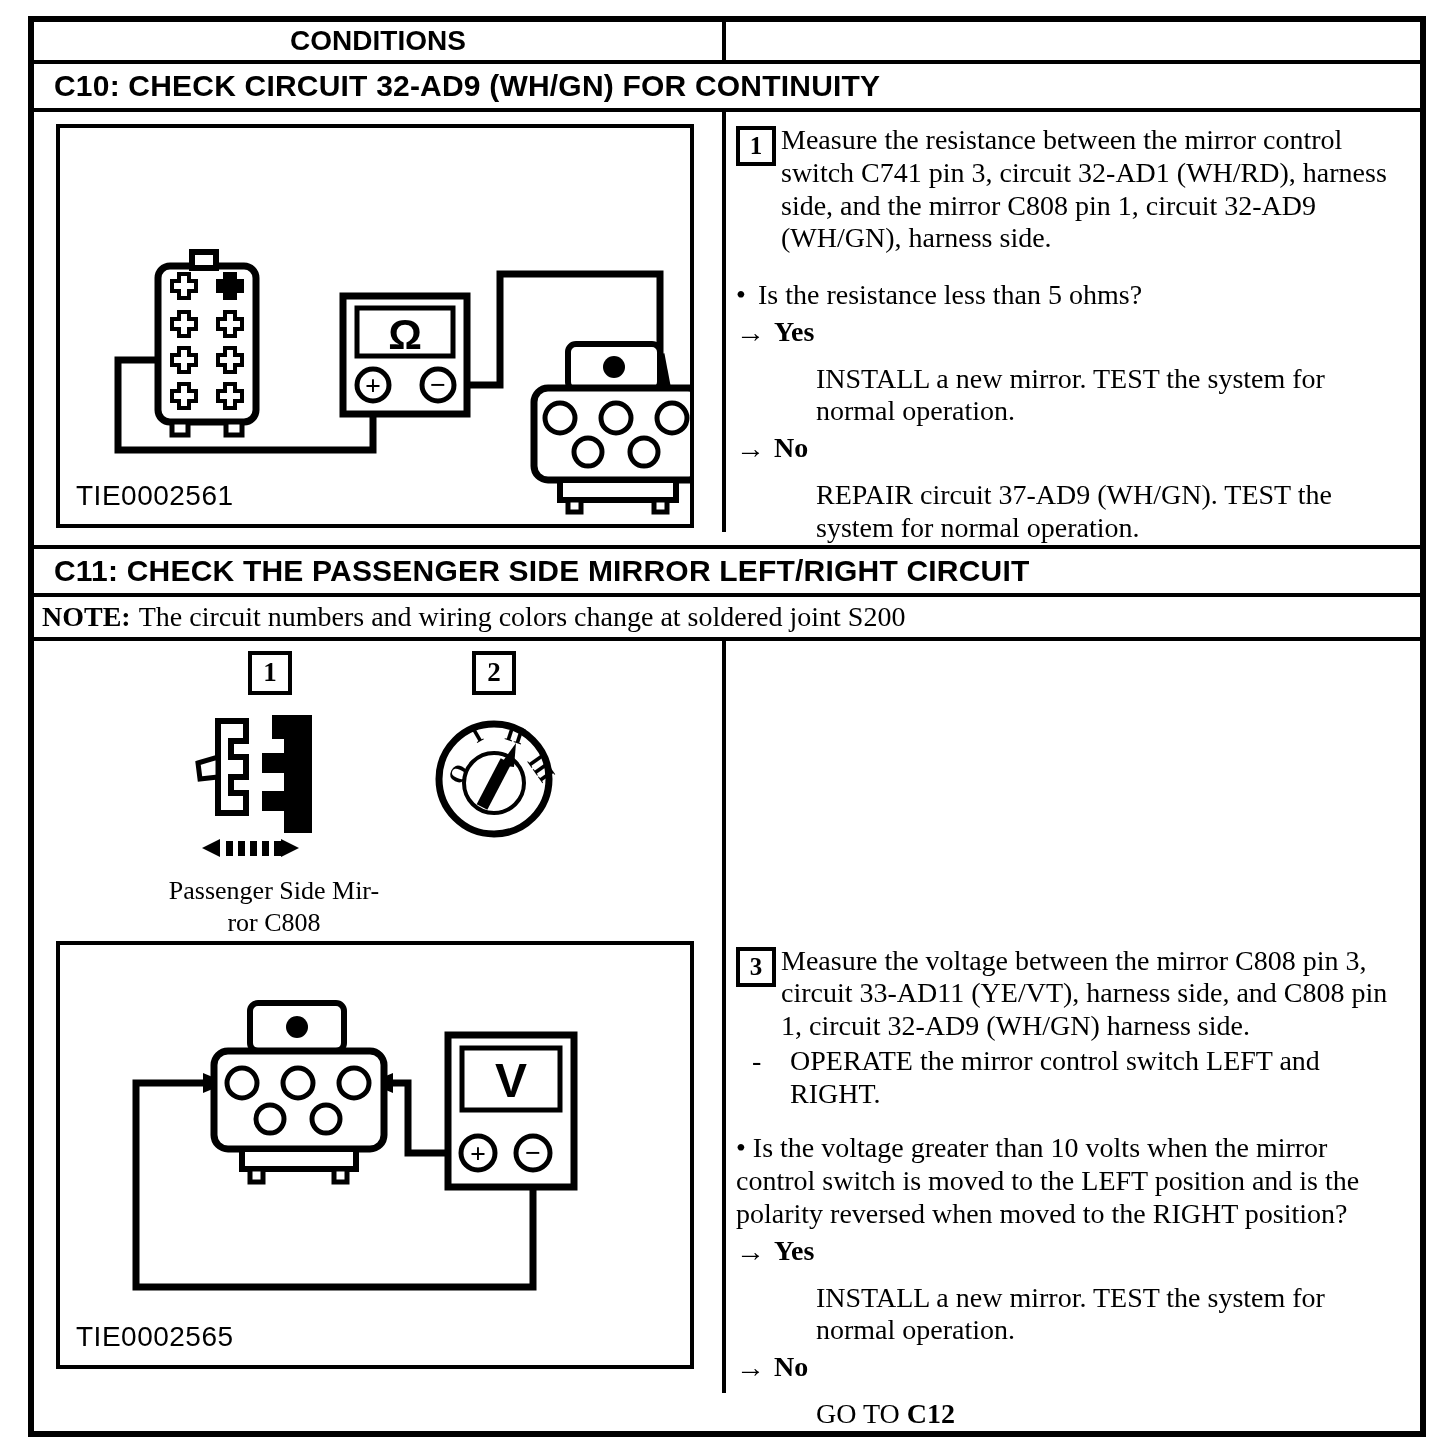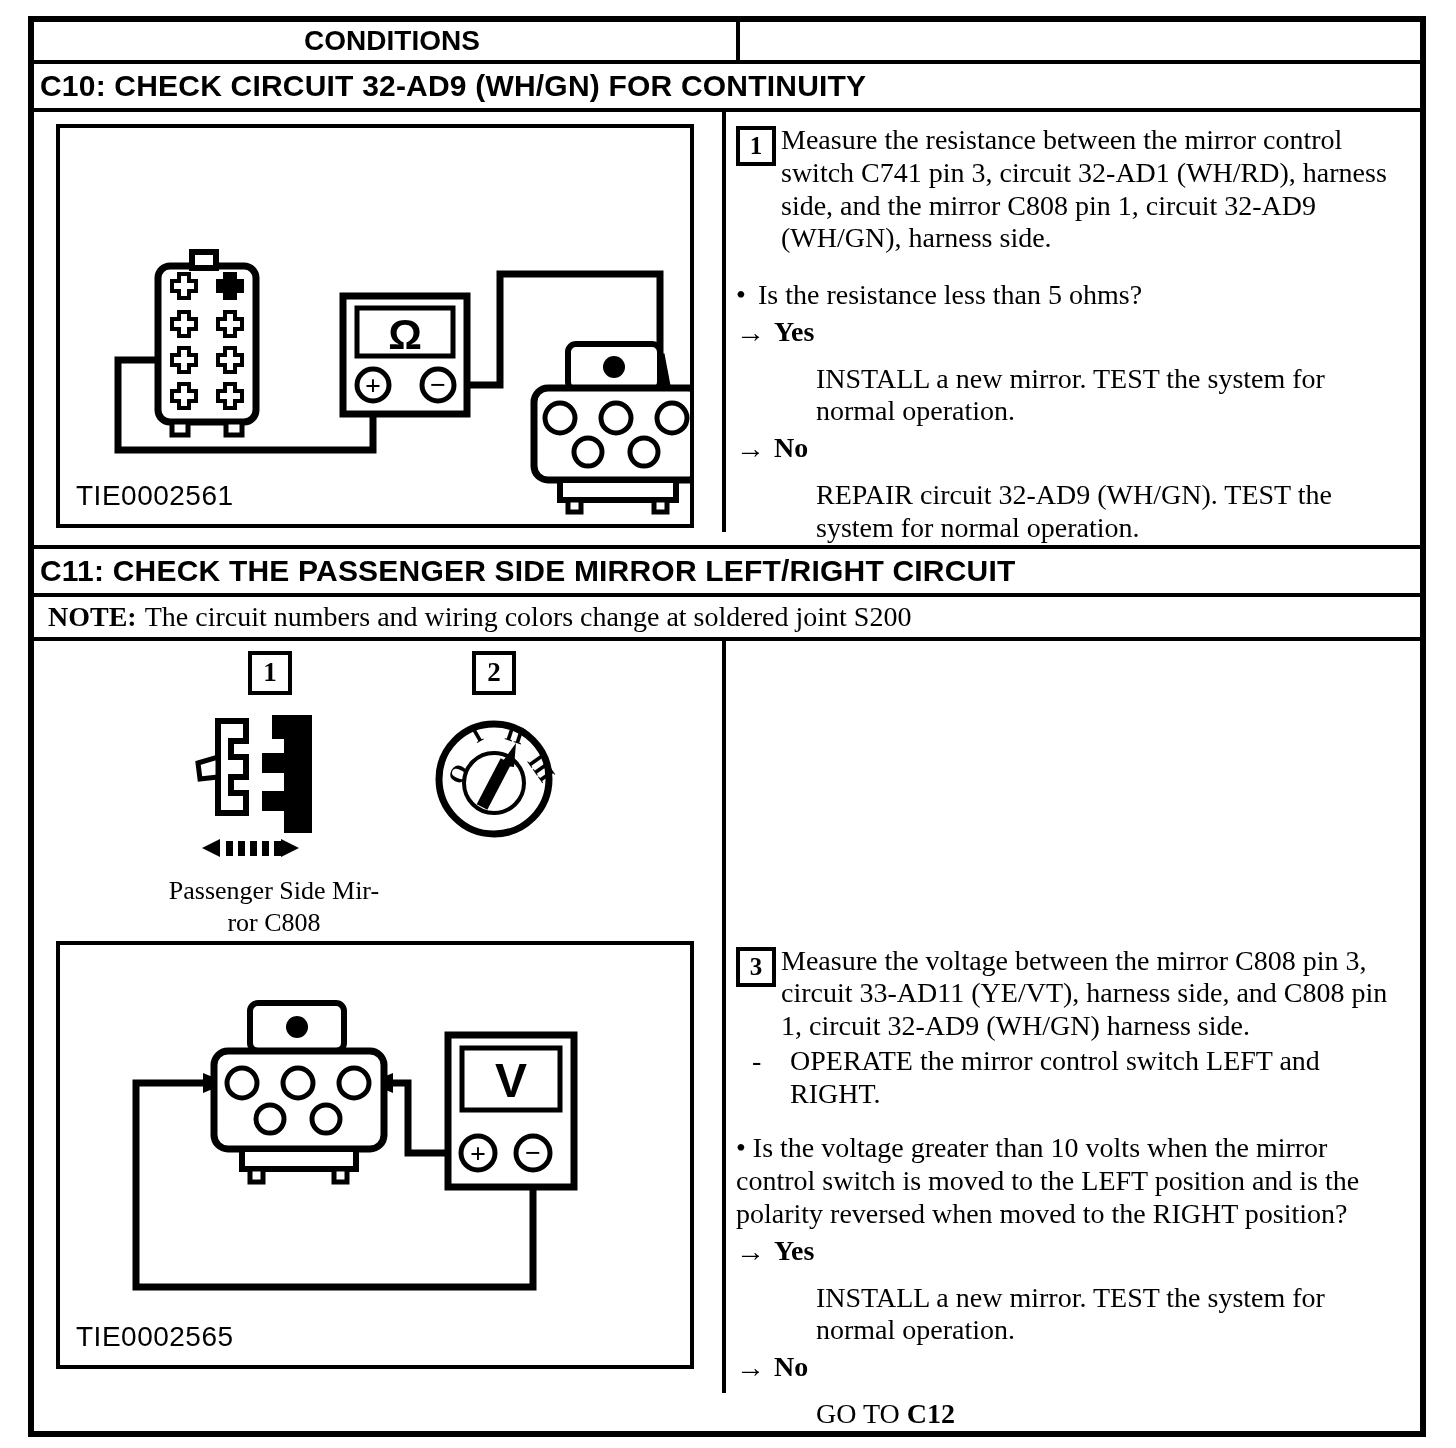--- a/index.html
+++ b/index.html
@@ -11,35 +11,35 @@
     position:absolute; left:28px; top:16px; width:1386px;
     border:6px solid #000;
   }
   .row { border-bottom:4px solid #000; }
   .row:last-child { border-bottom:none; }
   .split { display:grid; grid-template-columns:692px 1fr; }
   .cell-l { border-right:4px solid #000; position:relative; }
   .cell-r { position:relative; }
 
   
-  .hdr { height:38px;padding-left:14px; }
+  .hdr { height:38px; }
   .h-cell {
     display:flex; align-items:center; justify-content:center;
     font-family:"Liberation Sans", sans-serif; font-weight:bold; font-size:28px;
   }
 
   
   .title-row {
-    height:44px; display:flex; align-items:center; padding-left:6px;
+    height:44px; display:flex; align-items:center; padding-left:20px;
     font-family:"Liberation Sans", sans-serif; font-weight:bold; font-size:30px;
     letter-spacing:0.2px;
   }
 
   
-  .note-row { height:40px; display:flex; align-items:center; padding-left:14px;
+  .note-row { height:40px; display:flex; align-items:center; padding-left:8px;
     font-size:28px; }
   .note-label { font-weight:bold; margin-right:8px; }
 
   
   .body1-l { height:420px; }
   .body2-l { height:752px; }
   .figbox {
     position:absolute; border:4px solid #000; background:#fff;
   }
   #figbox1 { left:22px; top:12px; width:630px; height:396px; }
@@ -169,21 +169,21 @@
           </div>
           <div class="branch">
             <div class="arrow-glyph">→</div>
             <div class="branch-label">Yes</div>
           </div>
           <div class="action">INSTALL a new mirror. TEST the system for normal operation.</div>
           <div class="branch">
             <div class="arrow-glyph">→</div>
             <div class="branch-label">No</div>
           </div>
-          <div class="action">REPAIR circuit 32-AD9 (WH/GN). TEST the system for normal operation.</div>
+          <div class="action">REPAIR circuit 37-AD9 (WH/GN). TEST the system for normal operation.</div>
         </div>
       </div>
     </div>
 
     <div class="row title-row">C11: CHECK THE PASSENGER SIDE MIRROR LEFT/RIGHT CIRCUIT</div>
 
     <div class="row note-row">
       <span class="note-label">NOTE:</span>
       <span>The circuit numbers and wiring colors change at soldered joint S200</span>
     </div>

